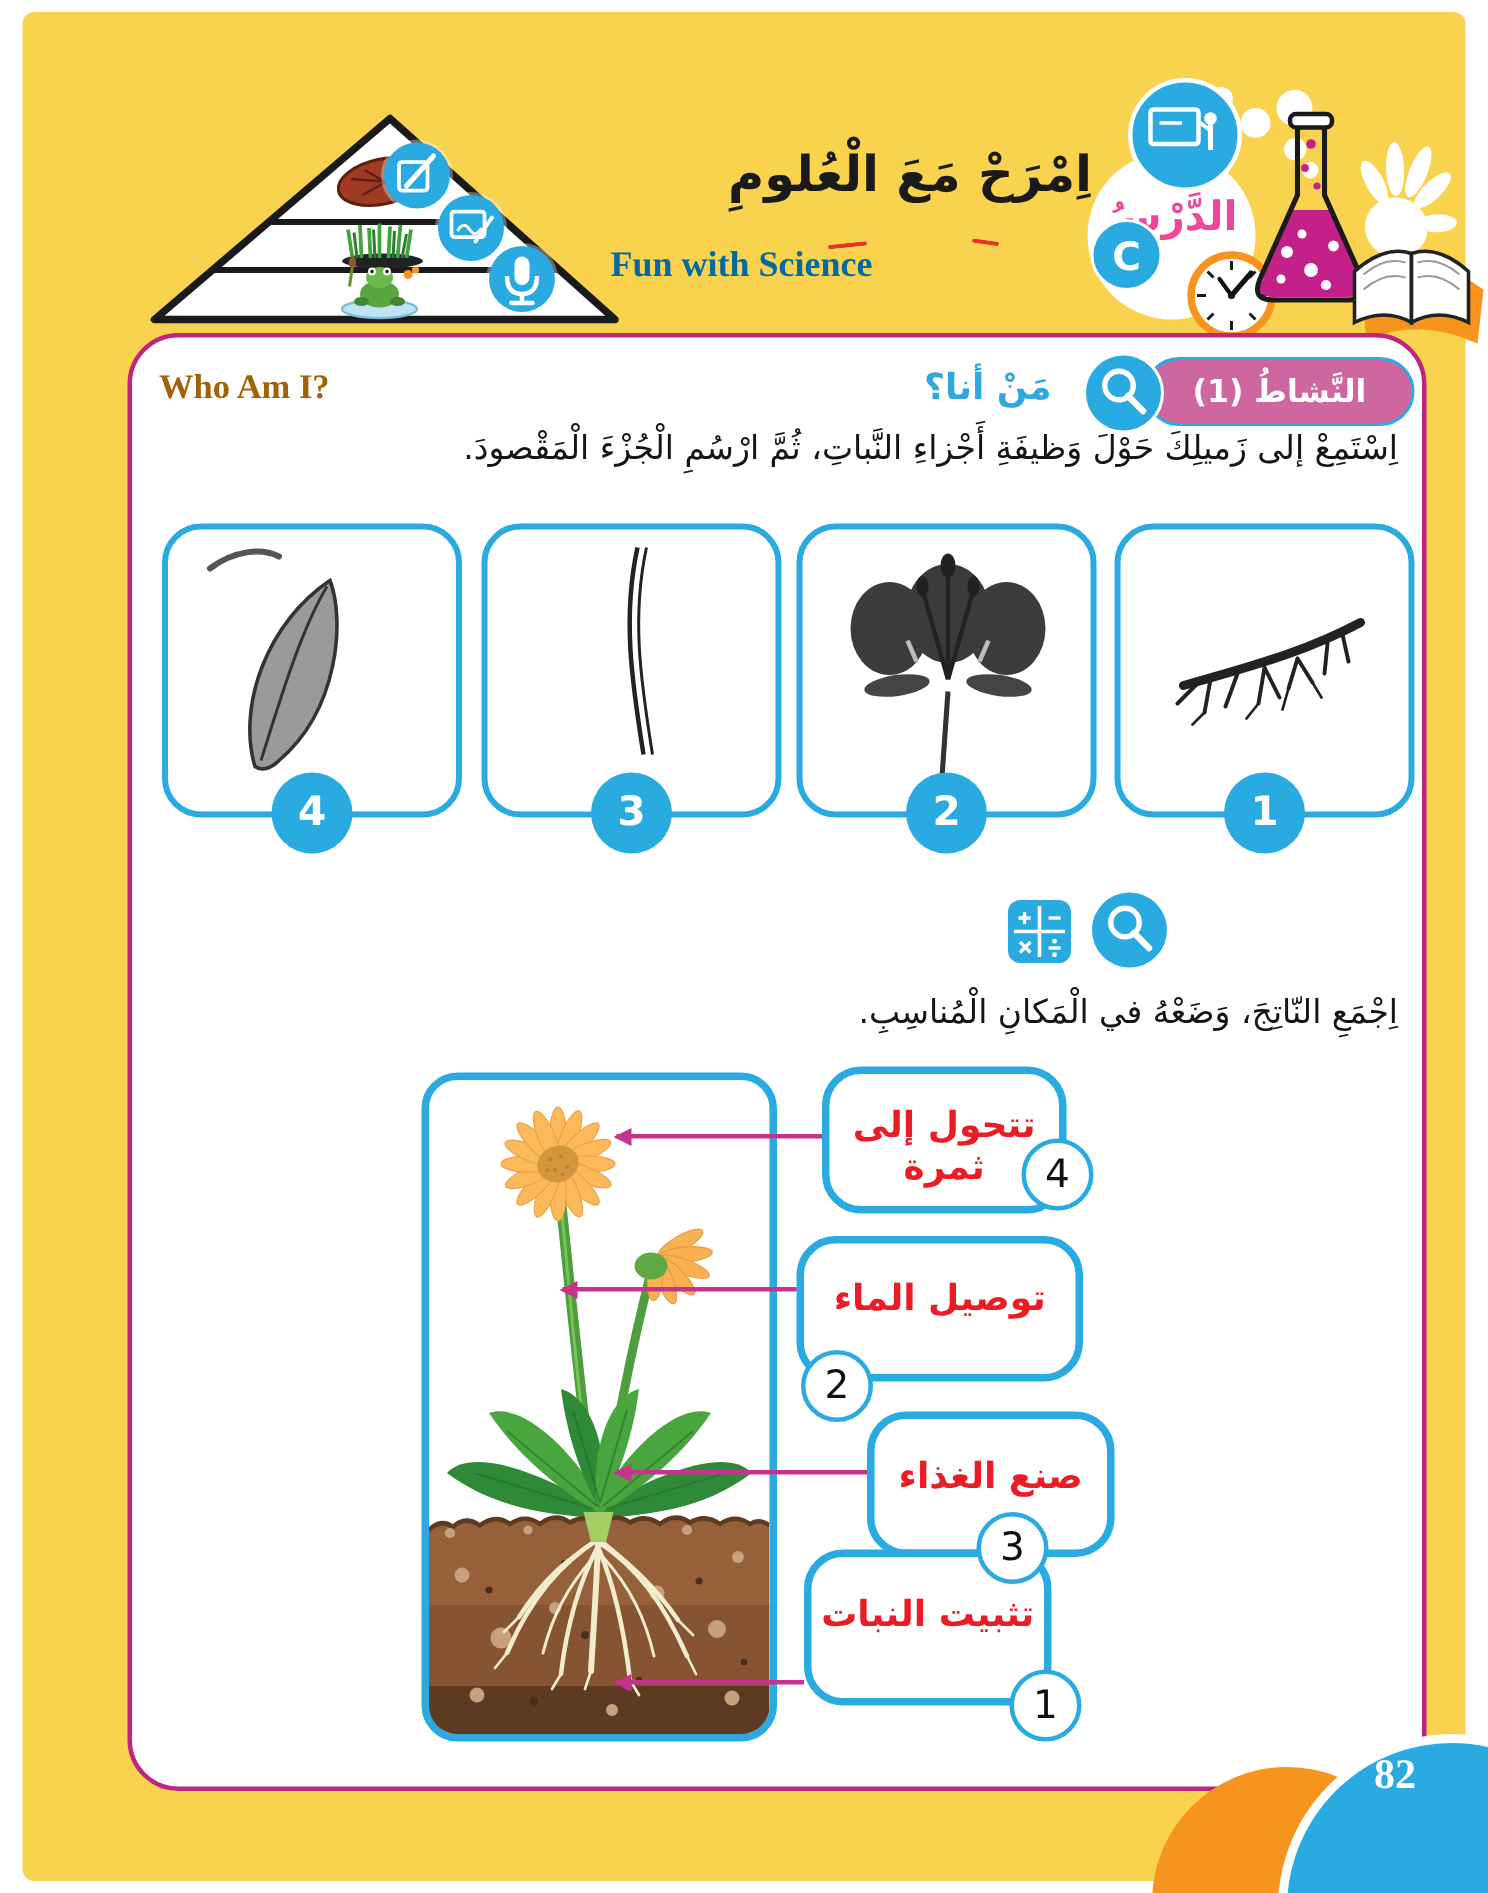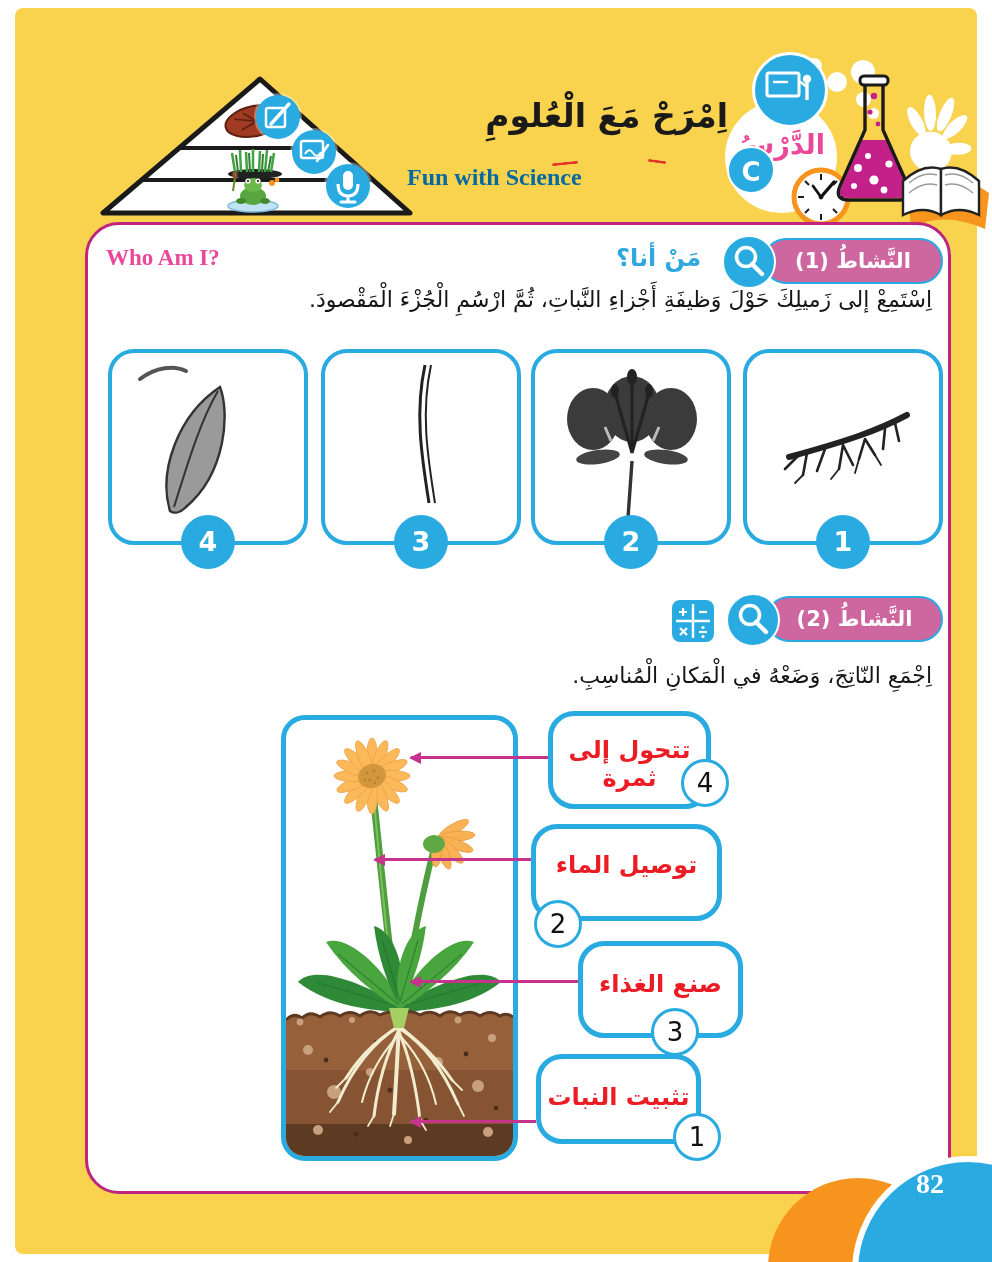--- a/index.html
+++ b/index.html
@@ -43,21 +43,21 @@
   .act1-pill{left:675px;top:13px;width:180px;}
   .act2-pill{left:678px;top:371px;width:177px;}
   .mag{position:absolute;width:54px;height:54px;border-radius:50%;background:#29ABE2;
        border:2px solid #fff;box-sizing:border-box;z-index:3;}
   .mag1{left:634px;top:10px;} .mag2{left:638px;top:368px;}
   .calc{position:absolute;left:582px;top:373px;width:46px;height:46px;background:#29ABE2;
         border-radius:10px;border:2px solid #fff;box-sizing:border-box;z-index:3;}
   .q-ar{position:absolute;left:528px;top:19px;width:104px;font-size:24px;font-weight:bold;
         color:#2FA8DF;direction:rtl;text-align:left;}
   .q-en{position:absolute;left:18px;top:20px;font-family:"Liberation Serif",serif;
-        font-size:23px;font-weight:bold;color:#ec4899;}
+        font-size:23px;font-weight:bold;color:#a16207;}
   .inst{position:absolute;right:16px;direction:rtl;text-align:right;font-size:22px;color:#151515;}
   .inst1{top:62px;width:760px;}
   .inst2{top:438px;width:520px;}
   
   .card{position:absolute;top:124px;width:200px;height:196px;background:#fff;
         border:4.5px solid #29ABE2;border-radius:26px;box-sizing:border-box;}
   .cardA{left:20px;} .cardB{left:233px;} .cardC{left:443px;} .cardD{left:655px;}
   .card .num{position:absolute;left:50%;bottom:-28px;transform:translateX(-50%);
              width:54px;height:54px;border-radius:50%;background:#29ABE2;color:#fff;
              font-size:27px;font-weight:bold;line-height:54px;text-align:center;}
@@ -66,21 +66,21 @@
   .plant-box{position:absolute;left:193px;top:490px;width:237px;height:446px;
              border:5px solid #29ABE2;border-radius:24px;box-sizing:border-box;
              overflow:hidden;background:#fff;}
   .lbl{position:absolute;background:#fff;border:5px solid #29ABE2;border-radius:26px;
        box-sizing:border-box;z-index:4;}
   .lbl .txt{position:absolute;left:0;width:100%;text-align:center;color:#EC1C24;
             font-weight:bold;font-size:24px;direction:rtl;}
   .L1{left:460px;top:486px;width:163px;height:98px;}
   .L2{left:443px;top:599px;width:191px;height:97px;}
   .L3{left:490px;top:716px;width:165px;height:97px;}
-  .L4{left:448px;top:829px;width:165px;height:90px;}
+  .L4{left:448px;top:808px;width:165px;height:104px;}
   .hnum{position:absolute;width:48px;height:48px;border-radius:50%;background:#fff;
         border:3px solid #29ABE2;box-sizing:border-box;z-index:5;color:#111;
         font-size:26px;line-height:42px;text-align:center;}
   .c4{left:593px;top:534px;} .c2{left:446px;top:675px;}
   .c3{left:563px;top:783px;} .c1{left:585px;top:888px;}
   .arrow{position:absolute;height:0;border-top:3px solid #C5338C;z-index:6;}
   .arrow::before{content:"";position:absolute;left:-2px;top:-7px;width:0;height:0;
                  border-style:solid;border-width:6px 12px 6px 0;
                  border-color:transparent #C5338C transparent transparent;}
   .A1{left:323px;top:531px;width:137px;}
@@ -303,21 +303,20 @@
   <div class="card cardD">
     <svg width="191" height="187" viewBox="0 0 191 187">
       <path d="M160 62 C 130 78 100 88 42 104" fill="none" stroke="#222" stroke-width="6" stroke-linecap="round"></path>
       <path d="M52 102 L38 116 M60 100 L56 122 M78 96 L70 118 M96 92 L92 116 M96 92 L106 112
                M118 86 L112 106 M118 86 L128 102 M138 76 L136 96 M148 70 L152 88" fill="none" stroke="#222" stroke-width="2.6" stroke-linecap="round"></path>
       <path d="M56 122 L48 130 M92 116 L84 126 M112 106 L108 120 M128 102 L134 112" fill="none" stroke="#222" stroke-width="1.8" stroke-linecap="round"></path>
     </svg>
     <div class="num">1</div>
   </div>
 
-  <div class="pill act2-pill">النَّشاطُ (2)</div>
   <div class="mag mag2">
     <svg width="50" height="50" viewBox="0 0 50 50">
       <circle cx="22" cy="20" r="9.5" fill="none" stroke="#fff" stroke-width="3.6"></circle>
       <line x1="28" y1="27" x2="38" y2="37" stroke="#fff" stroke-width="4.4" stroke-linecap="round"></line>
     </svg>
   </div>
   <div class="calc">
     <svg width="42" height="42" viewBox="0 0 42 42">
       <line x1="21" y1="4" x2="21" y2="38" stroke="#fff" stroke-width="2.4"></line>
       <line x1="4" y1="21" x2="38" y2="21" stroke="#fff" stroke-width="2.4"></line>

